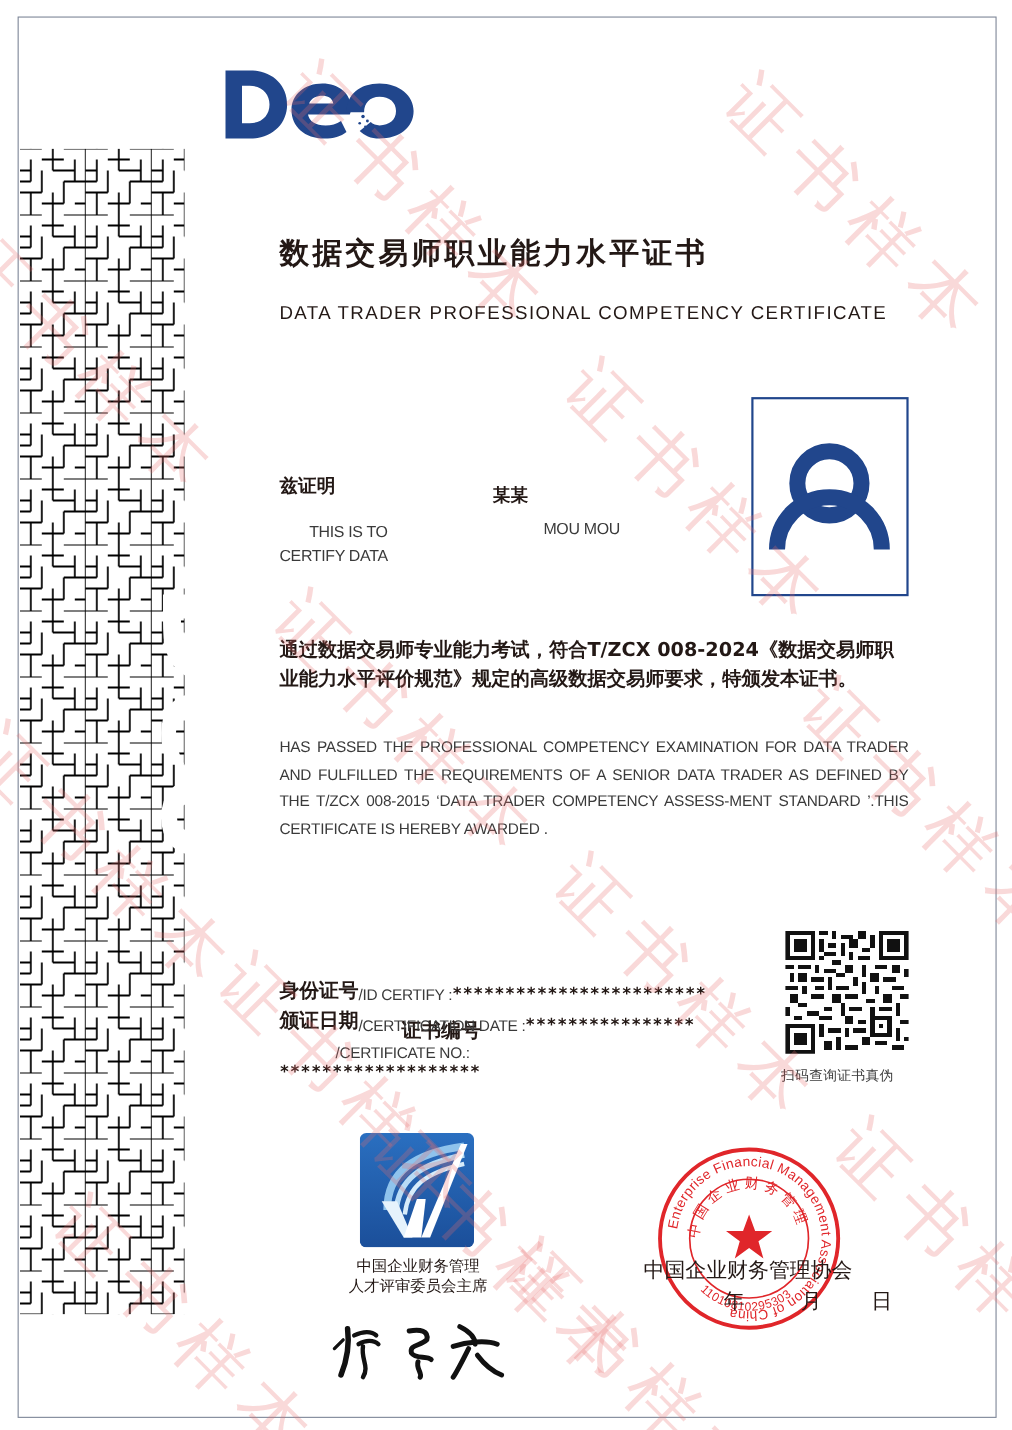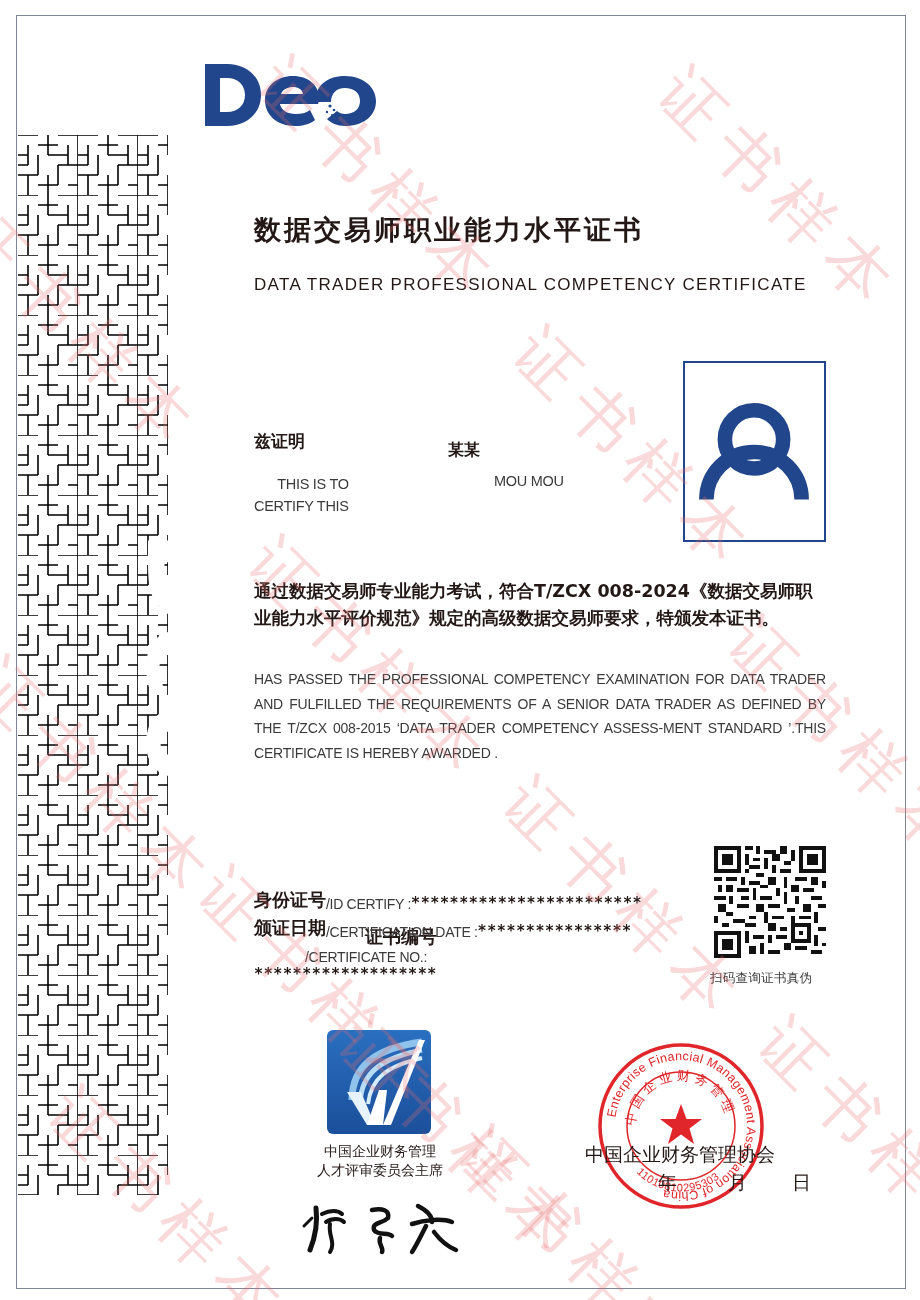--- a/index.html
+++ b/index.html
@@ -107,21 +107,21 @@
     <circle cx="129" cy="53" r="1" fill="#21468c"></circle>
   </svg>
 </div>
 
 <div class="title-cn">数据交易师职业能力水平证书</div>
 <div class="title-en">DATA TRADER  PROFESSIONAL COMPETENCY CERTIFICATE</div>
 
 <div class="certify-cn">兹证明</div>
 <div class="certify-en">
   <div>THIS IS TO</div>
-  <div>CERTIFY THIS</div>
+  <div>CERTIFY DATA</div>
 </div>
 <div class="name-cn">某某</div>
 <div class="name-en">MOU MOU</div>
 
 <div class="photo">
   <svg viewBox="0 0 143 181" xmlns="http://www.w3.org/2000/svg">
     <circle cx="71" cy="78" r="30" fill="none" stroke="#21468c" stroke-width="15"></circle>
     <path d="M22 140 A49 49 0 0 1 120 140" fill="none" stroke="#21468c" stroke-width="15"></path>
   </svg>
 </div>

